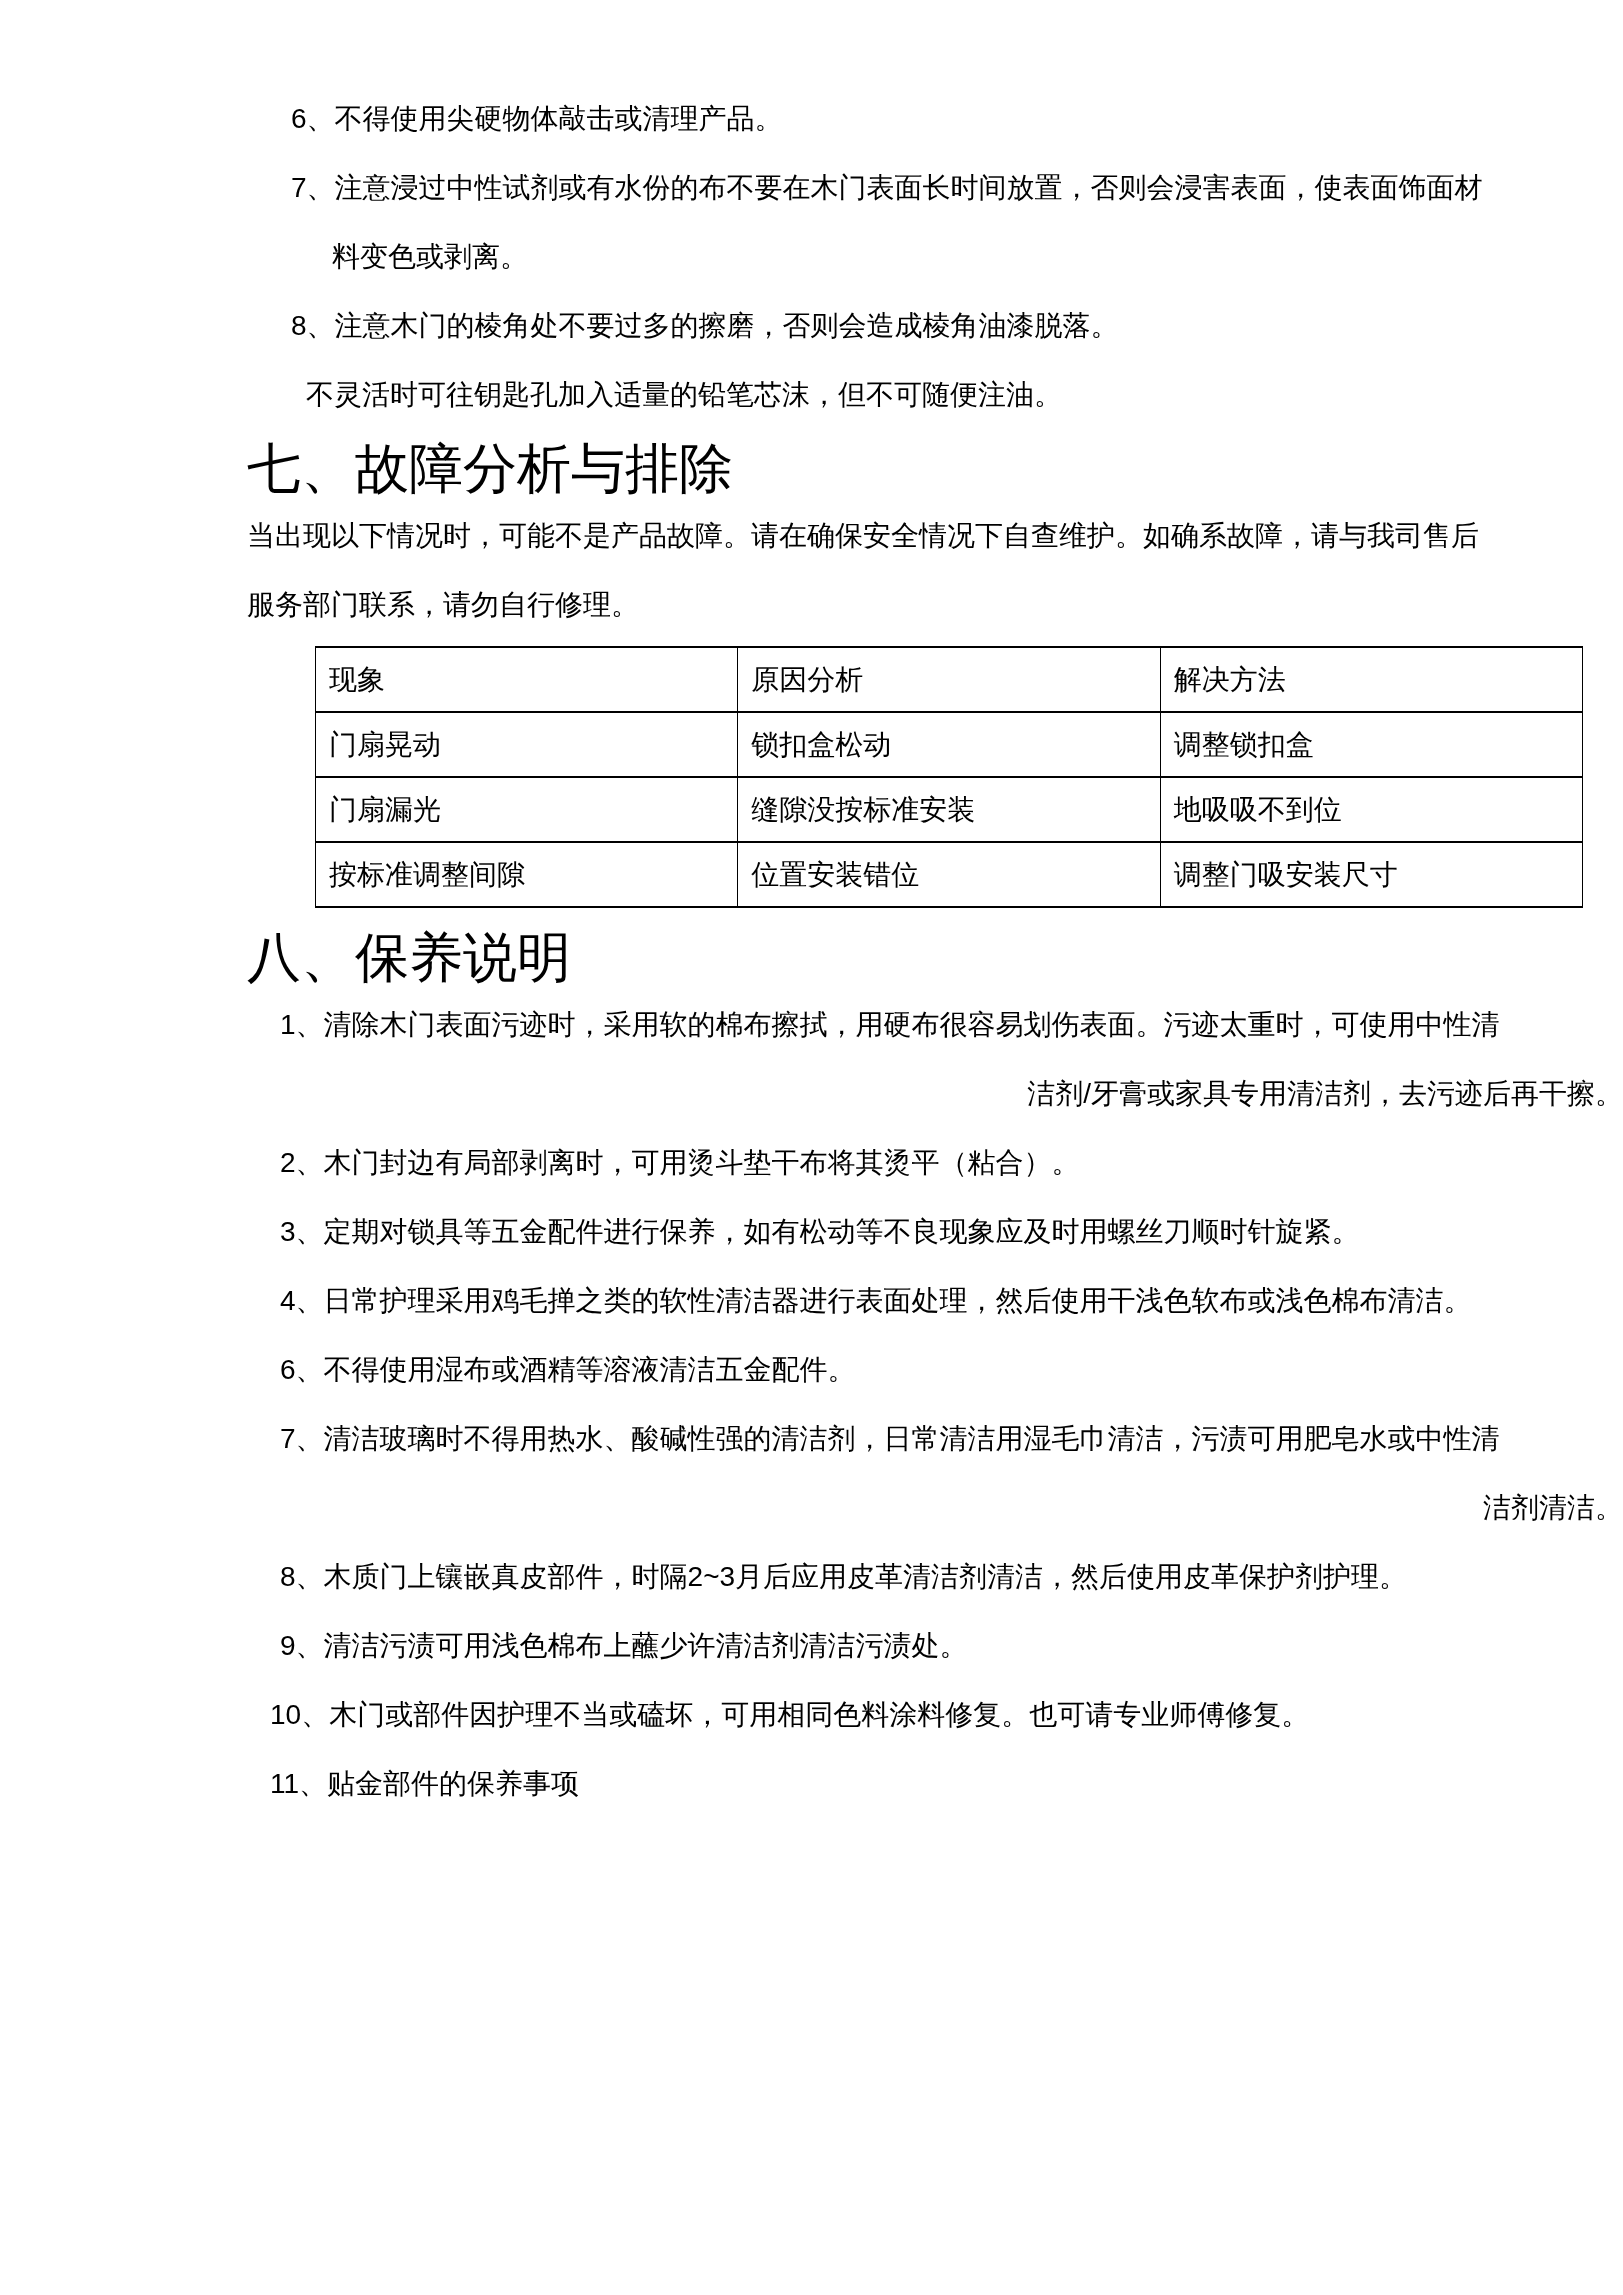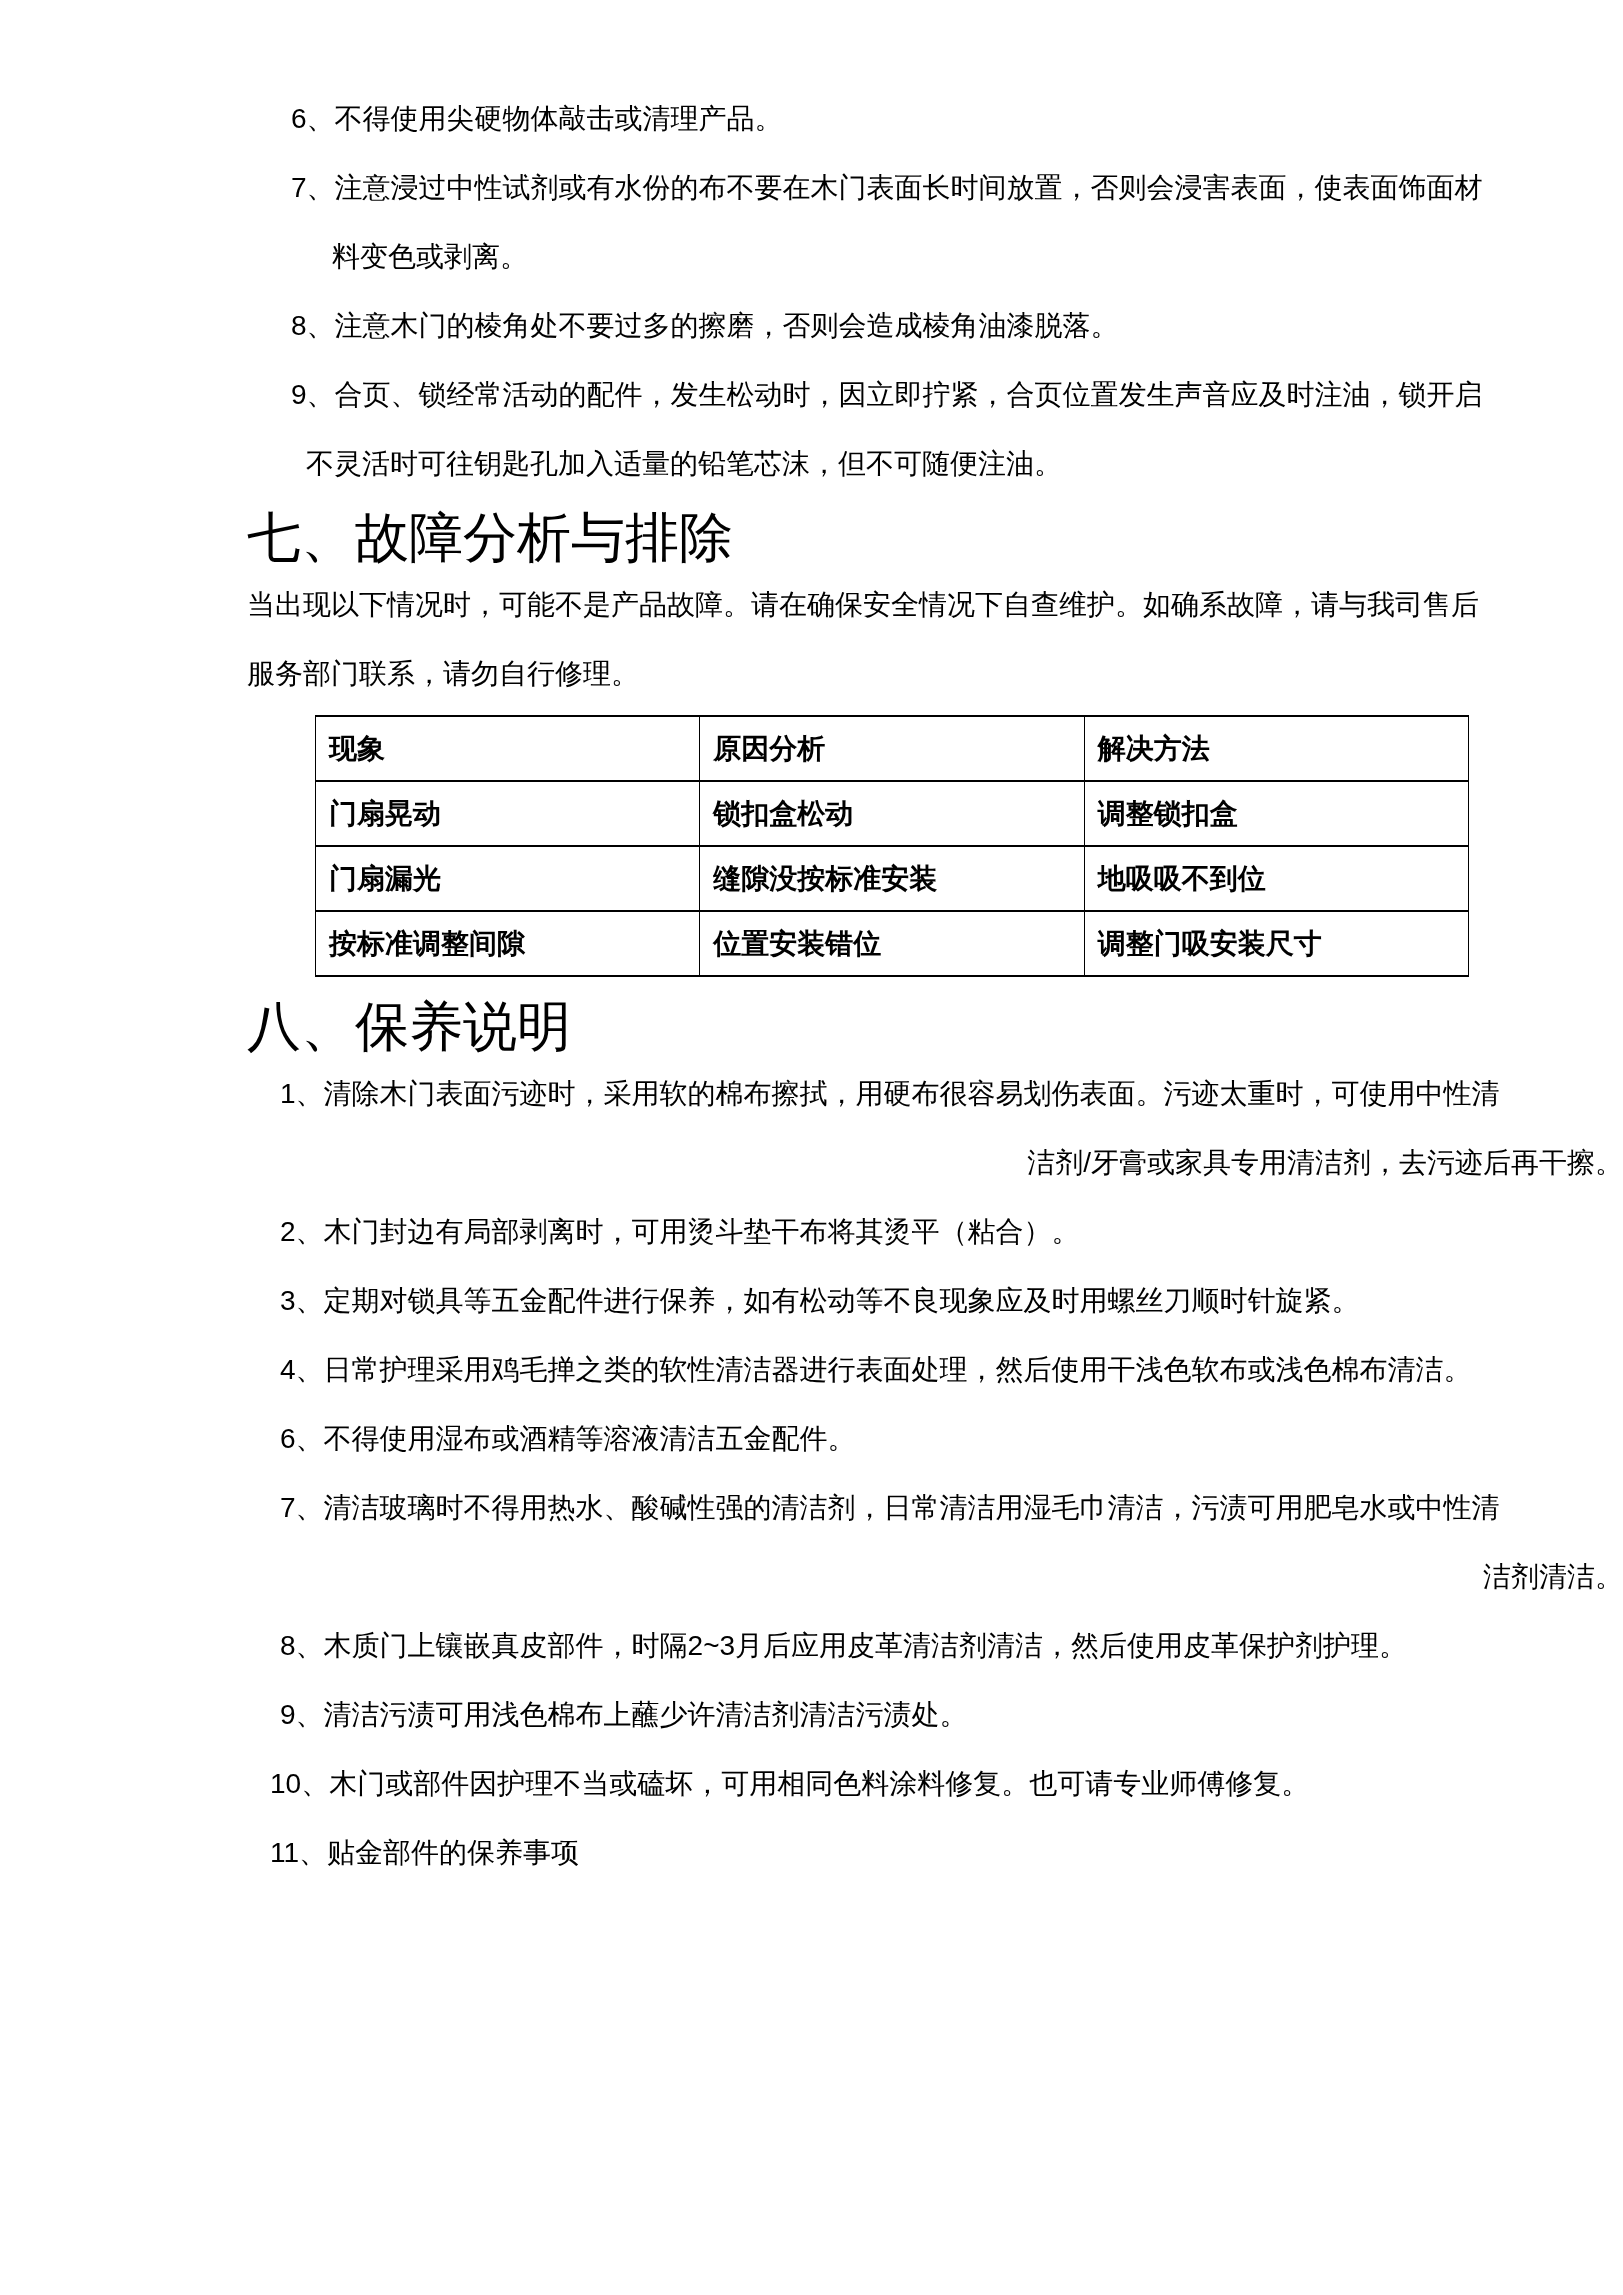--- a/index.html
+++ b/index.html
@@ -39,22 +39,21 @@
     font-weight: normal;
     line-height: 65px;
     white-space: nowrap;
   }
   .heading.second { margin-top: 16.4px; }
 
   table.trouble {
     border-collapse: collapse;
     table-layout: fixed;
     margin: 7.9px 0 0 315px;
-    width: 1154px;
-    font-weight: bold;
+    width: 1268px;
   }
   table.trouble td {
     border: 1.3px solid #000000;
     border-top-width: 2px;
     border-bottom-width: 2px;
     height: 63px;
     padding: 0 0 0 13px;
     font-size: 28px;
     vertical-align: middle;
     white-space: nowrap;
@@ -62,21 +61,20 @@
 </style>
 </head>
 <body>
 
 <div class="page">
 
   <div class="line indent-a">6、不得使用尖硬物体敲击或清理产品。</div>
   <div class="line indent-a">7、注意浸过中性试剂或有水份的布不要在木门表面长时间放置，否则会浸害表面，使表面饰面材</div>
   <div class="line indent-b">料变色或剥离。</div>
   <div class="line indent-a">8、注意木门的棱角处不要过多的擦磨，否则会造成棱角油漆脱落。</div>
-  <div class="line indent-a">9、合页、锁经常活动的配件，发生松动时，因立即拧紧，合页位置发生声音应及时注油，锁开启</div>
   <div class="line indent-c">不灵活时可往钥匙孔加入适量的铅笔芯沫，但不可随便注油。</div>
 
   <div class="heading">七、故障分析与排除</div>
   <div class="line indent-h">当出现以下情况时，可能不是产品故障。请在确保安全情况下自查维护。如确系故障，请与我司售后</div>
   <div class="line indent-h">服务部门联系，请勿自行修理。</div>
 
   <table class="trouble">
     <tbody>
       <tr>
         <td>现象</td>

